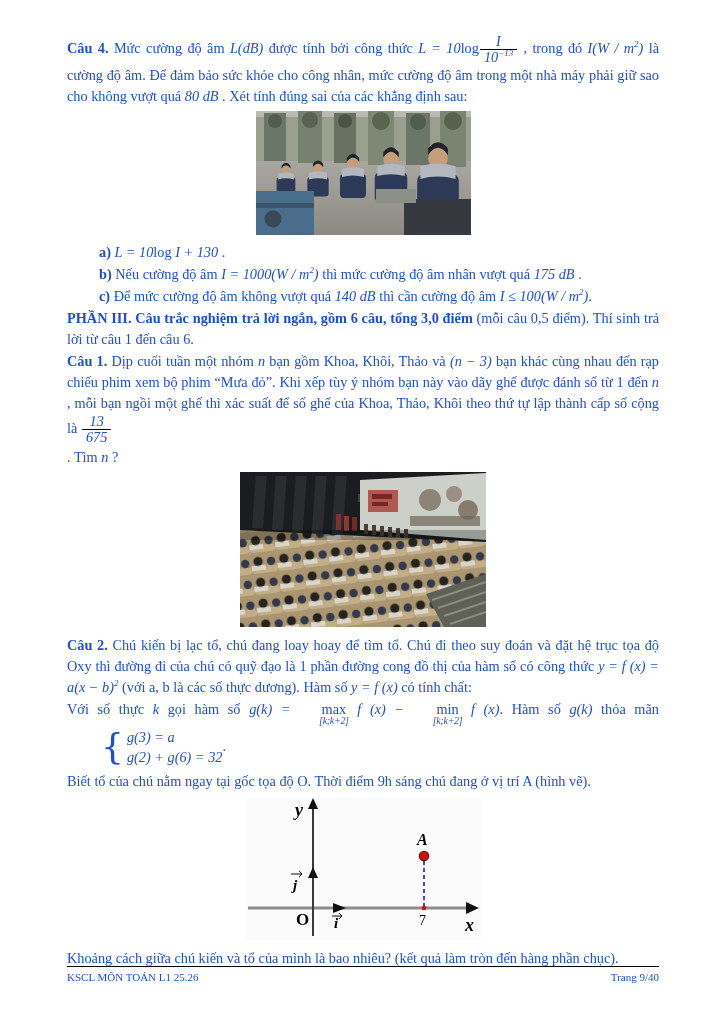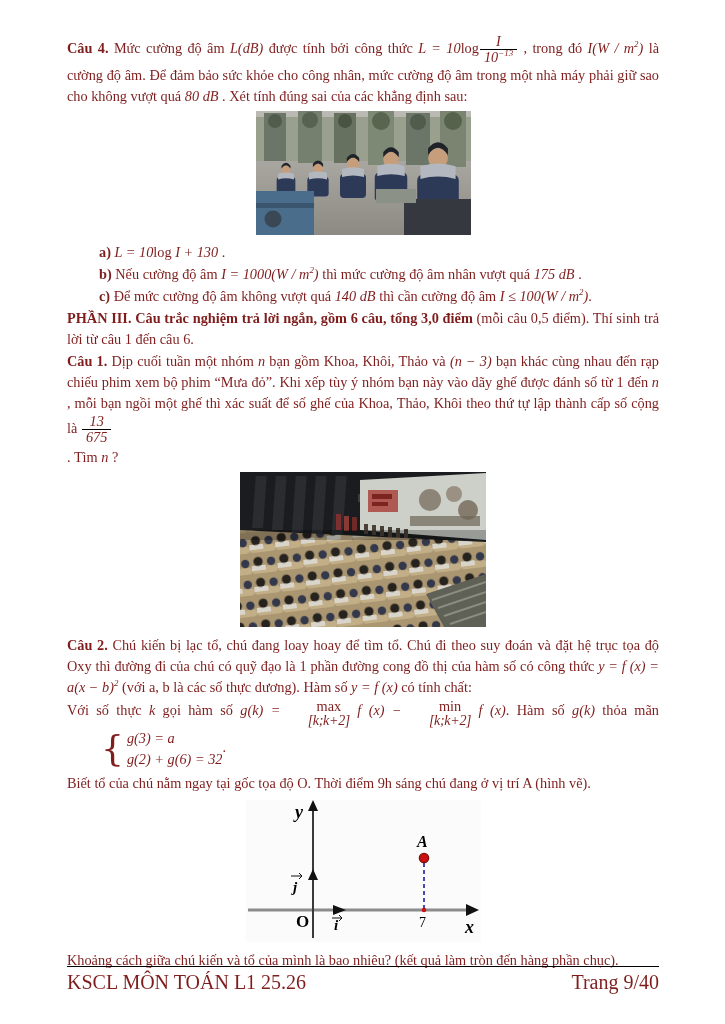--- a/index.html
+++ b/index.html
@@ -1,45 +1,45 @@
 <!DOCTYPE html>
 <html><head>
 <meta charset="utf-8">
 <style>
   html,body { margin:0; padding:0; background:#e8e8e8; }
   .page {
     position:relative; width:725px; height:1024px; background:#ffffff;
-    font-family:"Liberation Serif", serif; font-size:14.3px; color:#7f1d1d;
+    font-family:"Liberation Serif", serif; font-size:14.3px; color:#1d4ed8;
     margin:0 auto; overflow:hidden;
   }
   .content { position:absolute; left:67px; top:34px; width:592px; }
   p { margin:0 0 2px 0; line-height:1.46; text-align:justify; }
   .q-label { font-weight:bold; }
   .b { font-weight:bold; }
   .m { font-style:italic; }
   sup { font-size:0.62em; line-height:0; }
   .frac { display:inline-block; vertical-align:middle; text-align:center; line-height:1.05; font-style:italic; padding:0 1px; }
   .frac .fn { display:block; border-bottom:1.1px solid #000; padding:0 4px; }
   .frac .fd { display:block; padding:0 4px; }
   .stmt { margin:5px 0 0 32px; }
   .photo-row { text-align:center; margin:4px 0 4px 0; }
   .photo-frame { display:inline-block; line-height:0; }
   .limop { display:inline-block; text-align:center; vertical-align:-0.7em; line-height:1.02;margin-left:20px; }
   .limop .lo { display:block; }
-  .limop .ls { display:block; font-size:14px; font-style:italic; letter-spacing:-0.3px; }
+  .limop .ls { display:block; font-size:10px; font-style:italic; letter-spacing:-0.3px; }
   .system { display:inline-flex; align-items:center; margin-left:34px; vertical-align:middle; }
   .system .br { font-size:36px; line-height:0.95; margin-right:3px; font-family:"DejaVu Serif", serif; font-weight:300; }
   .system .rows .r { display:block; font-style:italic; line-height:1.45; }
   .tight { margin-top:3px; }
   .graph-row { text-align:center; margin:6px 0 4px 0; }
   .graph-frame { display:inline-block; line-height:0; background:#fbfbfb; }
   .footer {
     position:absolute; left:67px; width:592px; top:966px;
     border-top:1.6px solid #000; padding-top:4px;
-    display:flex; justify-content:space-between; font-size:20px;
+    display:flex; justify-content:space-between; font-size:11px;
   }
 </style>
 </head>
 <body>
 
 <div class="page">
   <div class="content">
 
     <p><span class="q-label">Câu 4.</span><span> Mức cường độ âm </span><span class="m">L(dB)</span><span> được tính bởi công thức </span><span class="m">L = 10</span><span>log</span><span class="frac"><span class="fn">I</span><span class="fd"><span>10</span><sup>−13</sup></span></span><span> , trong đó </span><span class="m"><span>I(W / m</span><sup>2</sup><span>)</span></span><span> là cường độ âm. Để đảm bảo sức khỏe cho công nhân, mức cường độ âm trong một nhà máy phải giữ sao cho không vượt quá </span><span class="m">80 dB</span><span> . Xét tính đúng sai của các khẳng định sau:</span></p>
 

